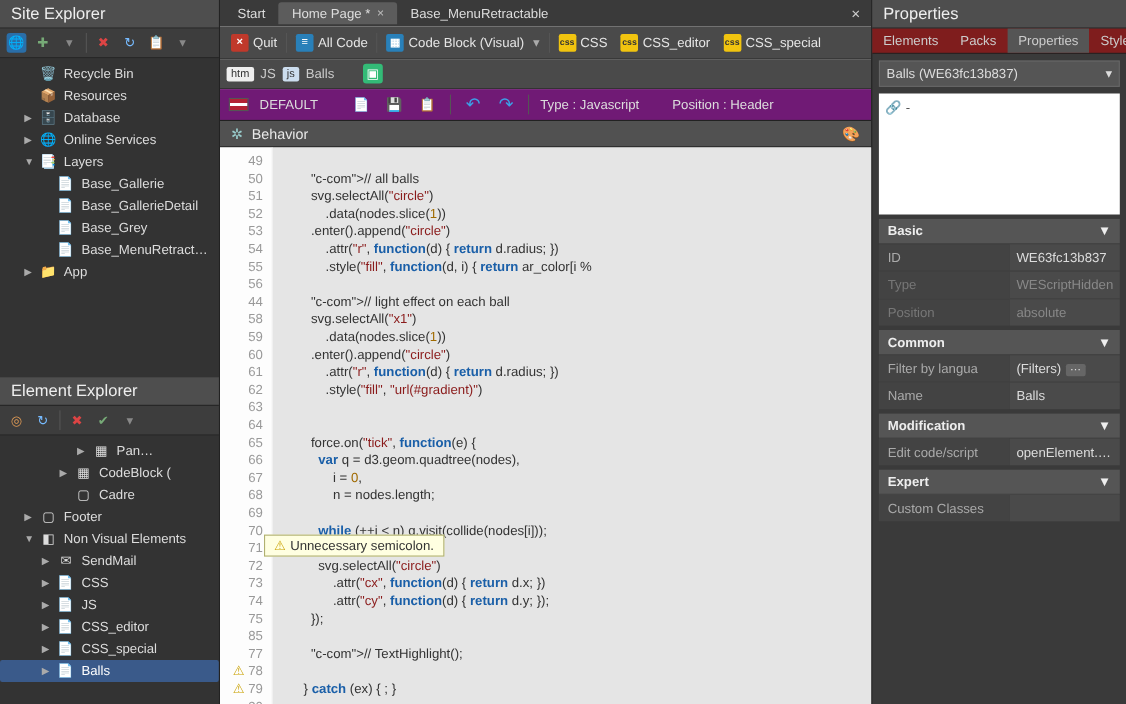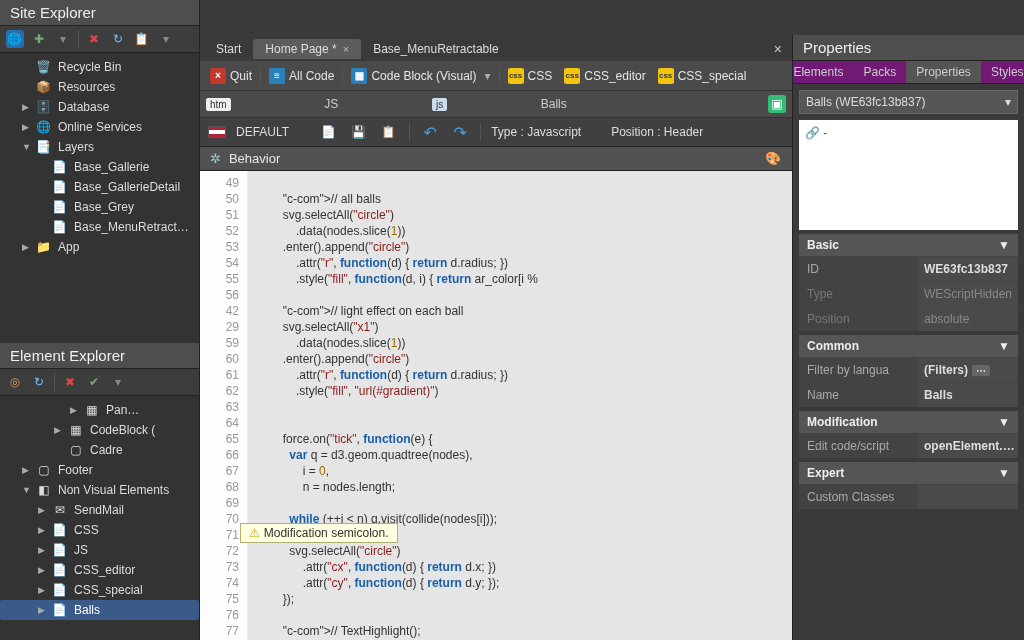--- a/index.html
+++ b/index.html
@@ -20,72 +20,72 @@
   .indent-1 { padding-left: 22px; }
   .indent-2 { padding-left: 38px; }
   .indent-3 { padding-left: 54px; }
   .indent-4 { padding-left: 70px; }
   .selected { background: #3a5a8a; color: #fff; border-radius: 2px; }
 
   .site-tree { height: 290px; overflow: hidden; }
   .elem-tree { flex: 1; overflow: hidden; }
 
   
-  .center-col { flex: 1; display: flex; flex-direction: column; background: #fff; margin-top: 37px; }
+  .center-col { flex: 1; display: flex; flex-direction: column; background: #fff; }
   .tabbar { background: #3a3a3a; display: flex; align-items: center; padding: 0 4px; height: 24px; font-size: 12px; }
   .tab { padding: 3px 12px; color: #ddd; display: flex; align-items: center; gap: 6px; cursor: default; }
   .tab.active { background: #5c5c5c; border-radius: 3px 3px 0 0; }
   .tab .close { color: #bbb; font-size: 11px; }
   .tabbar .spacer { flex: 1; }
   .tabbar .x { color: #ccc; padding: 0 6px; font-size: 14px; }
 
   .action-bar { background: #4a4a4a; display: flex; align-items: center; gap: 4px; padding: 4px 6px; border-bottom: 1px solid #333; font-size: 12px; flex-wrap: wrap; min-height: 30px; }
   .ab-item { display: flex; align-items: center; gap: 4px; padding: 2px 4px; color: #e5e5e5; }
   .ab-ico { width: 16px; height: 16px; border-radius: 2px; display: inline-flex; align-items: center; justify-content: center; font-size: 10px; font-weight: bold; }
   .quit-ico { background: #c0392b; color: #fff; }
   .allcode-ico { background: #2980b9; color: #fff; }
   .cb-ico { background: #2980b9; color: #fff; }
   .css-ico { background: #f1c40f; color: #333; font-size: 8px; }
 
-  .file-bar { background: #4a4a4a; display: flex; align-items: center; gap: 6px; padding: 4px 6px; border-bottom: 1px solid #333; font-size: 12px; justify-content: space-between; }
+  .file-bar { background: #4a4a4a; display: flex; align-items: center; gap: 6px; padding: 4px 6px; border-bottom: 1px solid #333; font-size: 12px; }
   .file-chip { background: #eee; color: #333; padding: 1px 4px; border-radius: 2px; font-size: 10px; }
   .file-chip.js { background: #cde; }
 
-  .tool-bar2 { background: #404040; display: flex; align-items: center; gap: 10px; padding: 4px 8px; border-bottom: 1px solid #222; font-size: 12px; color: #ddd; }
+  .tool-bar2 { background: #701a75; display: flex; align-items: center; gap: 10px; padding: 4px 8px; border-bottom: 1px solid #222; font-size: 12px; color: #ddd; }
   .flag { width: 18px; height: 12px; background: linear-gradient(to bottom, #b22234 33%, #fff 33%, #fff 66%, #b22234 66%); border: 1px solid #555; position: relative; display:inline-block; }
   .tbtn { width: 20px; height: 20px; display: inline-flex; align-items:center; justify-content:center; color:#bbb; }
   .undo { color: #3ca0e7; font-size: 16px; }
 
   .behavior-bar { background: #515151; display: flex; align-items: center; padding: 4px 10px; font-size: 13px; color: #e8e8e8; border-bottom: 1px solid #222; }
   .behavior-bar .gear { margin-right: 8px; color: #9cc; }
   .behavior-bar .spacer { flex: 1; }
   .behavior-bar .palette { color: #d77; }
 
   .editor { flex: 1; display: flex; background: #e5e5e5; overflow: hidden; position: relative; }
   .gutter { width: 48px; background: #fdfdfd; color: #999; text-align: right; padding: 4px 8px 4px 0; font-family: Consolas, monospace; font-size: 12px; line-height: 16px; border-right: 1px solid #eee; }
   .code { flex: 1; padding: 4px 0 4px 8px; font-family: Consolas, monospace; font-size: 12px; line-height: 16px; color: #333; white-space: pre; min-width: 0; overflow: hidden; }
   .c-str { color: #8a1a1a; }
   .c-kw { color: #1a5fa8; font-weight: 600; }
   .c-num { color: #a06a00; }
 
   .tooltip { position: absolute; left: 40px; top: 352px; background: #ffffe1; border: 1px solid #b0b070; padding: 2px 8px; font-family: Consolas, monospace; font-size: 12px; color: #333; z-index: 5; display: flex; align-items: center; gap: 4px; }
   .warn-ico { color: #c9a100; }
 
   
-  .right-col { width: 232px; background: #3a3a3a; display: flex; flex-direction: column; border-left: 1px solid #222; margin-top: 35px; }
-  .prop-tabs { display: flex; background: #701a75; border-bottom: 1px solid #222; font-size: 12px; justify-content: center; }
+  .right-col { width: 232px; background: #3a3a3a; display: flex; flex-direction: column; border-left: 1px solid #222; }
+  .prop-tabs { display: flex; background: #7f1d1d; border-bottom: 1px solid #222; font-size: 12px; }
   .prop-tab { padding: 4px 10px; color: #ccc; cursor: default; }
   .prop-tab.active { background: #555; }
   .prop-select { margin: 6px; background: #555; padding: 4px 6px; color: #ddd; font-size: 12px; display: flex; align-items: center; justify-content: space-between; border: 1px solid #666; }
   .prop-white { background: #fff; margin: 0 6px; height: 110px; padding: 6px; color: #555; font-size: 12px; }
 
   .prop-section-head { background: #555; color: #eee; padding: 4px 8px; margin: 4px 6px 0 6px; display: flex; justify-content: space-between; align-items: center; font-size: 12px; font-weight: 600; }
   .prop-row { display: flex; margin: 0 6px; border-top: 1px solid #444; font-size: 12px; justify-content: center; }
   .prop-row .pl { flex: 1; padding: 5px 8px; color: #aaa; background: #434343; }
-  .prop-row .pr { width: 100px; padding: 5px 6px; color: #ddd; background: #4a4a4a; font-weight: 700; white-space: nowrap; overflow: hidden; }
+  .prop-row .pr { width: 100px; padding: 5px 6px; color: #ddd; background: #4a4a4a; font-weight: 400; white-space: nowrap; overflow: hidden; }
   .prop-row .pl.dim { color: #777; }
   .prop-row .pr.dim { color: #888; font-weight: normal; }
   .dots-btn { background: #666; color: #ddd; padding: 0 4px; margin-left: 4px; border-radius: 2px; font-size: 10px; }
 </style>
 </head>
 <body>
 
 <div class="root">
 
   <div class="left-col">
@@ -304,49 +304,49 @@
     <div class="editor">
       <div class="gutter" id="gutter">
           <div>  49</div>
           <div>  50</div>
           <div>  51</div>
           <div>  52</div>
           <div>  53</div>
           <div>  54</div>
           <div>  55</div>
           <div>  56</div>
-          <div>  42</div>
-          <div>  29</div>
+          <div>  44</div>
+          <div>  58</div>
           <div>  59</div>
           <div>  60</div>
           <div>  61</div>
           <div>  62</div>
           <div>  63</div>
           <div>  64</div>
           <div>  65</div>
           <div>  66</div>
           <div>  67</div>
           <div>  68</div>
           <div>  69</div>
           <div>  70</div>
           <div>  71</div>
           <div>  72</div>
           <div>  73</div>
           <div>  74</div>
           <div>  75</div>
-          <div>  76</div>
+          <div>  85</div>
           <div>  77</div>
           <div><span style="color:#c9a100">⚠</span> 78</div>
           <div><span style="color:#c9a100">⚠</span> 79</div>
           <div>  80</div>
         </div>
       <div class="code" id="code"><div>&nbsp;</div><div>        <span class="&lt;span">"c-com"</span>&gt;// all balls</div><div>        svg.selectAll(<span class="c-str">"circle"</span>)</div><div>            .data(nodes.slice(<span class="c-num">1</span>))</div><div>        .enter().append(<span class="c-str">"circle"</span>)</div><div>            .attr(<span class="c-str">"r"</span>, <span class="c-kw">function</span>(d) { <span class="c-kw">return</span> d.radius; })</div><div>            .style(<span class="c-str">"fill"</span>, <span class="c-kw">function</span>(d, i) { <span class="c-kw">return</span> ar_color[i % </div><div>&nbsp;</div><div>        <span class="&lt;span">"c-com"</span>&gt;// light effect on each ball</div><div>        svg.selectAll(<span class="c-str">"x1"</span>)</div><div>            .data(nodes.slice(<span class="c-num">1</span>))</div><div>        .enter().append(<span class="c-str">"circle"</span>)</div><div>            .attr(<span class="c-str">"r"</span>, <span class="c-kw">function</span>(d) { <span class="c-kw">return</span> d.radius; })</div><div>            .style(<span class="c-str">"fill"</span>, <span class="c-str">"url(#gradient)"</span>)</div><div>&nbsp;</div><div>&nbsp;</div><div>        force.on(<span class="c-str">"tick"</span>, <span class="c-kw">function</span>(e) {</div><div>          <span class="c-kw">var</span> q = d3.geom.quadtree(nodes),</div><div>              i = <span class="c-num">0</span>,</div><div>              n = nodes.length;</div><div>&nbsp;</div><div>          <span class="c-kw">while</span> (++i &lt; n) q.visit(collide(nodes[i]));</div><div>&nbsp;</div><div>          svg.selectAll(<span class="c-str">"circle"</span>)</div><div>              .attr(<span class="c-str">"cx"</span>, <span class="c-kw">function</span>(d) { <span class="c-kw">return</span> d.x; })</div><div>              .attr(<span class="c-str">"cy"</span>, <span class="c-kw">function</span>(d) { <span class="c-kw">return</span> d.y; });</div><div>        });</div><div>&nbsp;</div><div>        <span class="&lt;span">"c-com"</span>&gt;// TextHighlight();</div><div>&nbsp;</div><div>      } <span class="c-kw">catch</span> (ex) { ; }</div><div>&nbsp;</div></div>
       <div class="tooltip">
         <span class="warn-ico">⚠</span>
-        <span>Modification semicolon.</span>
+        <span>Unnecessary semicolon.</span>
       </div>
     </div>
   </div>
 
   <div class="right-col">
     <div class="panel-title">Properties</div>
     <div class="prop-tabs" id="prop-tabs">
         <div class="prop-tab">Elements</div>
         <div class="prop-tab">Packs</div>
         <div class="prop-tab active">Properties</div>

